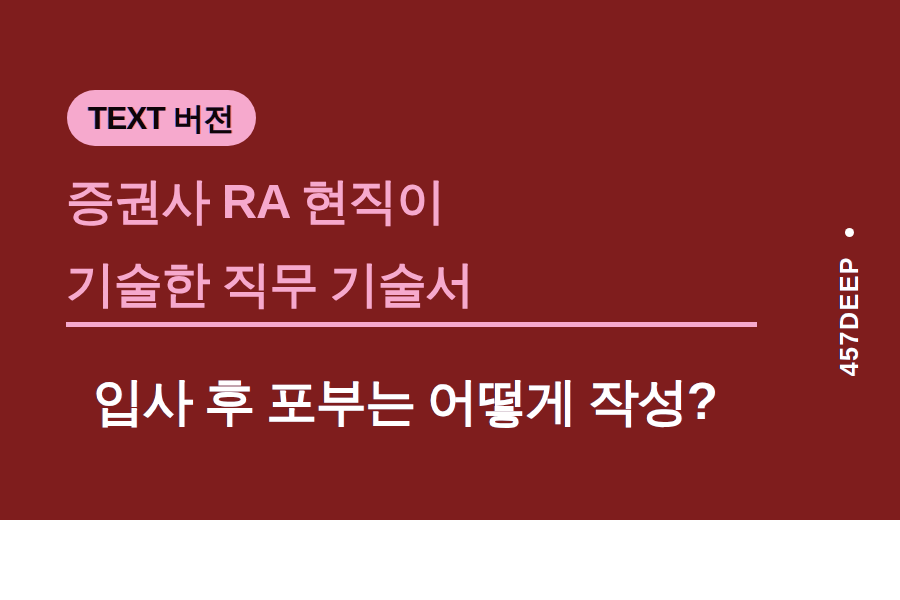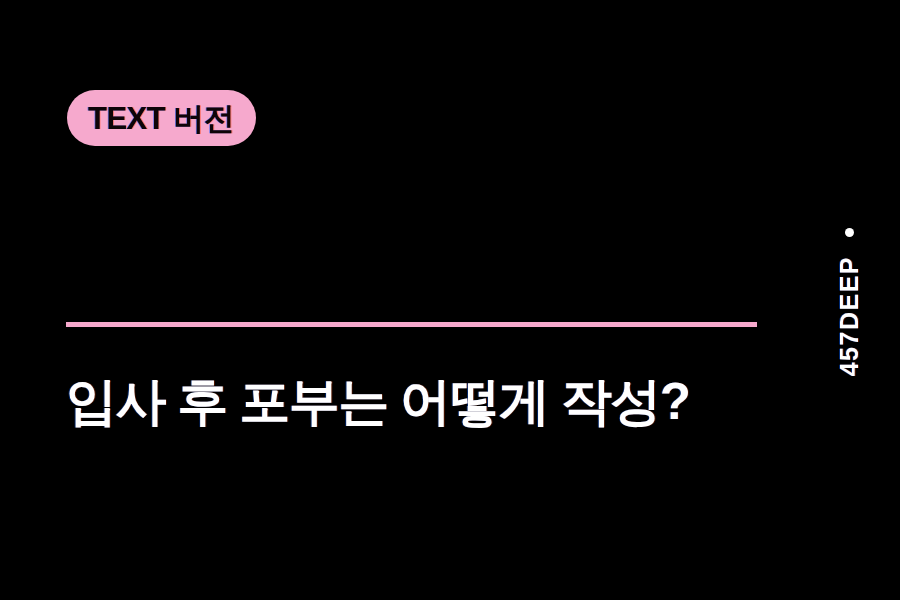--- a/index.html
+++ b/index.html
@@ -10,22 +10,22 @@
   body {
     width: 900px;
     height: 600px;
     overflow: hidden;
     font-family: "Liberation Sans", "DejaVu Sans", sans-serif;
   }
 
   .card {
     position: relative;
     width: 900px;
-    height: 600px;
-    background: #000000;
+    height: 520px;
+    background: #7f1d1d;
     box-sizing: border-box;
     overflow: hidden;
   }
 
   
   .badge {
     position: absolute;
     left: 67px;
     top: 90px;
     height: 56px;
@@ -81,20 +81,21 @@
     width: 790px;
   }
   .question-line {
     color: #FFFFFF;
     font-size: 51px;
     font-weight: 700;
     line-height: 100px;
     letter-spacing: -1.6px;
     white-space: nowrap;
     text-shadow: -0.9px 0 rgba(0,90,255,0.40), 0.9px 0 rgba(255,70,0,0.32);
+    margin-left: 27px;
   }
 
   
   .brand-rail {
     position: absolute;
     right: 28px;
     top: 228px;
     width: 46px;
     display: flex;
     flex-direction: column;
@@ -124,20 +125,22 @@
 </head>
 <body>
 
 <div class="card">
 
   <div class="badge">
     <span class="badge-label">TEXT 버전</span>
   </div>
 
   <div class="headline">
+    <div class="headline-line">증권사 RA 현직이</div>
+    <div class="headline-line">기술한 직무 기술서</div>
   </div>
 
   <div class="divider"></div>
 
   <div class="questions">
     <div class="question-line">입사 후 포부는 어떻게 작성?</div>
   </div>
 
   <div class="brand-rail">
     <div class="brand-dot"></div>

